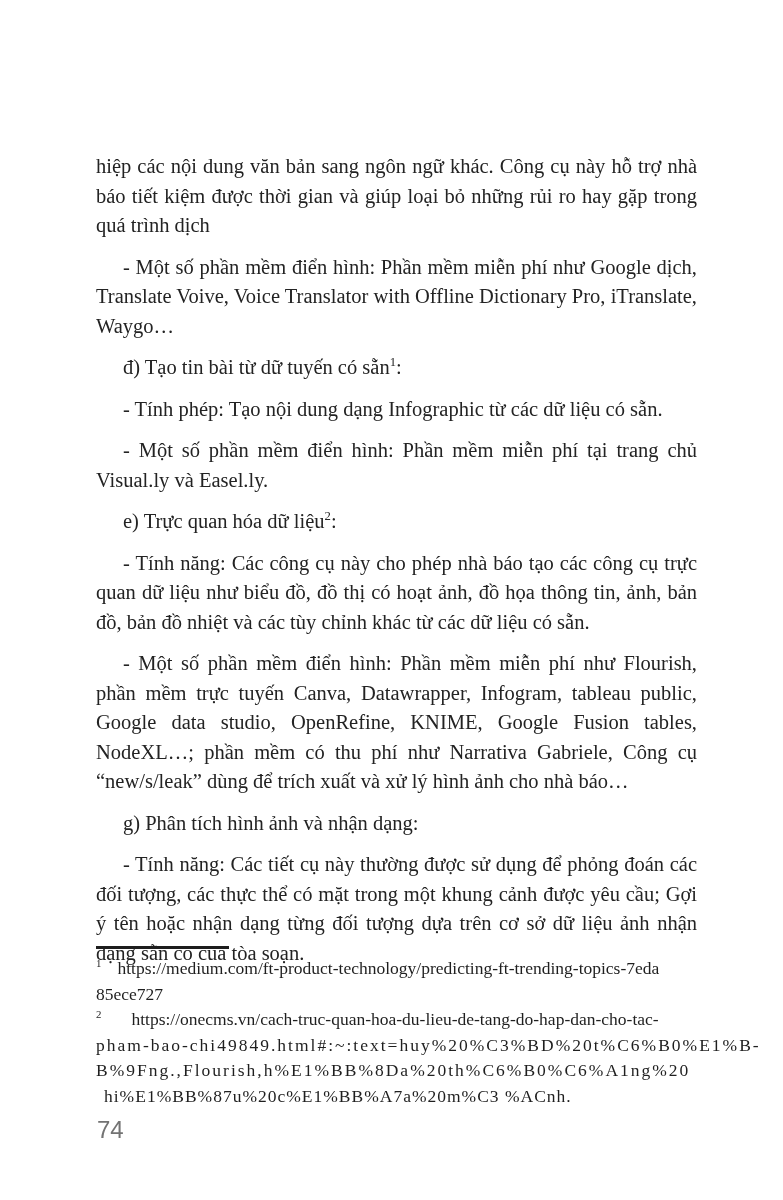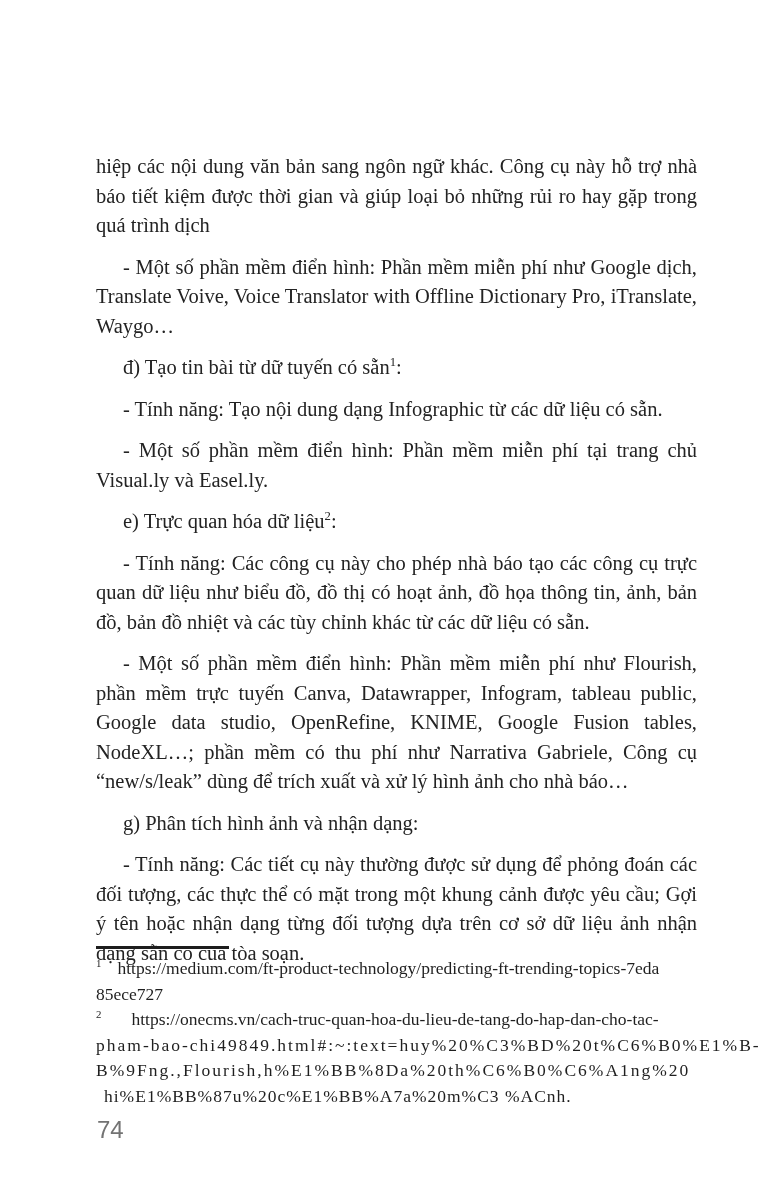--- a/index.html
+++ b/index.html
@@ -68,21 +68,21 @@
 </style>
 </head>
 <body>
 
 <div class="page">
 
   <main class="body-text">
     <p class="para">hiệp các nội dung văn bản sang ngôn ngữ khác. Công cụ này hỗ trợ nhà báo tiết kiệm được thời gian và giúp loại bỏ những rủi ro hay gặp trong quá trình dịch</p>
     <p class="para indent">- Một số phần mềm điển hình: Phần mềm miễn phí như Google dịch, Translate Voive, Voice Translator with Offline Dictionary Pro, iTranslate, Waygo…</p>
     <p class="para indent"><span>đ) Tạo tin bài từ dữ tuyến có sẵn</span><sup>1</sup><span>:</span></p>
-    <p class="para indent">- Tính năng: Tạo nội dung dạng Infographic từ các dữ liệu có sẵn.</p>
+    <p class="para indent">- Tính phép: Tạo nội dung dạng Infographic từ các dữ liệu có sẵn.</p>
     <p class="para indent">- Một số phần mềm điển hình: Phần mềm miễn phí tại trang chủ Visual.ly và Easel.ly.</p>
     <p class="para indent"><span>e) Trực quan hóa dữ liệu</span><sup>2</sup><span>:</span></p>
     <p class="para indent">- Tính năng: Các công cụ này cho phép nhà báo tạo các công cụ trực quan dữ liệu như biểu đồ, đồ thị có hoạt ảnh, đồ họa thông tin, ảnh, bản đồ, bản đồ nhiệt và các tùy chỉnh khác từ các dữ liệu có sẵn.</p>
     <p class="para indent">- Một số phần mềm điển hình: Phần mềm miễn phí như Flourish, phần mềm trực tuyến Canva, Datawrapper, Infogram, tableau public, Google data studio, OpenRefine, KNIME,  Google Fusion tables, NodeXL…; phần mềm có thu phí như Narrativa Gabriele, Công cụ “new/s/leak” dùng để trích xuất và xử lý hình ảnh cho nhà báo…</p>
     <p class="para indent">g) Phân tích hình ảnh và nhận dạng:</p>
     <p class="para indent">- Tính năng: Các tiết cụ này thường được sử dụng để phỏng đoán các đối tượng, các thực thể có mặt trong một khung cảnh được yêu cầu; Gợi ý tên hoặc nhận dạng từng đối tượng dựa trên cơ sở dữ liệu ảnh nhận dạng sẵn có của tòa soạn.</p>
   </main>
 
   <footer class="footnotes">
     <div class="fn-rule"></div>

